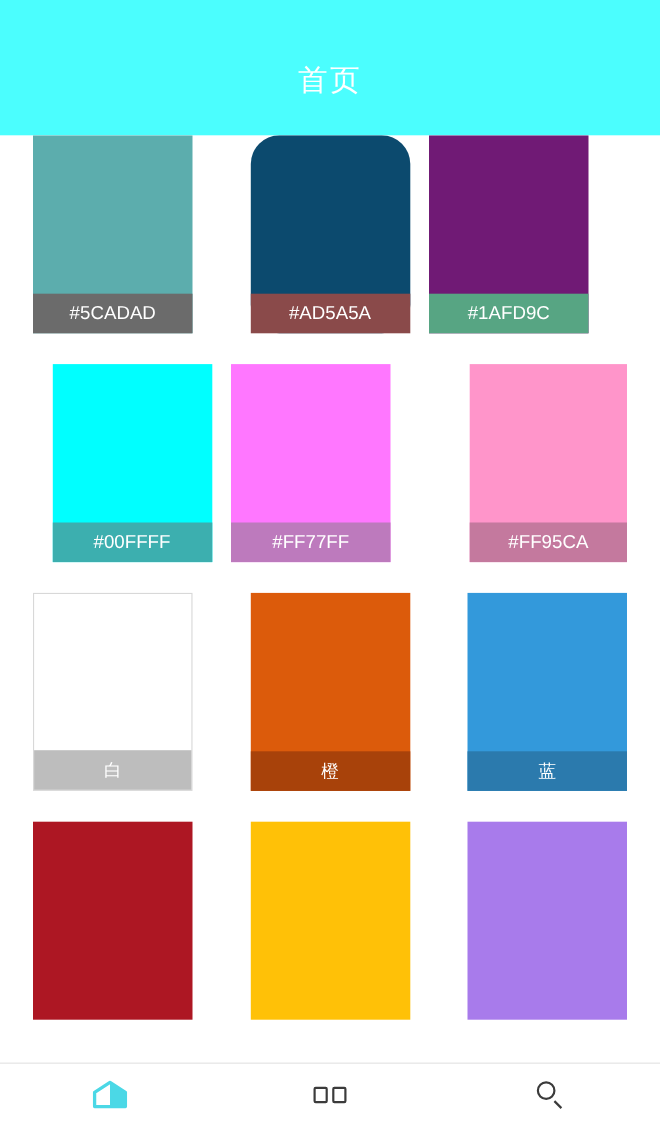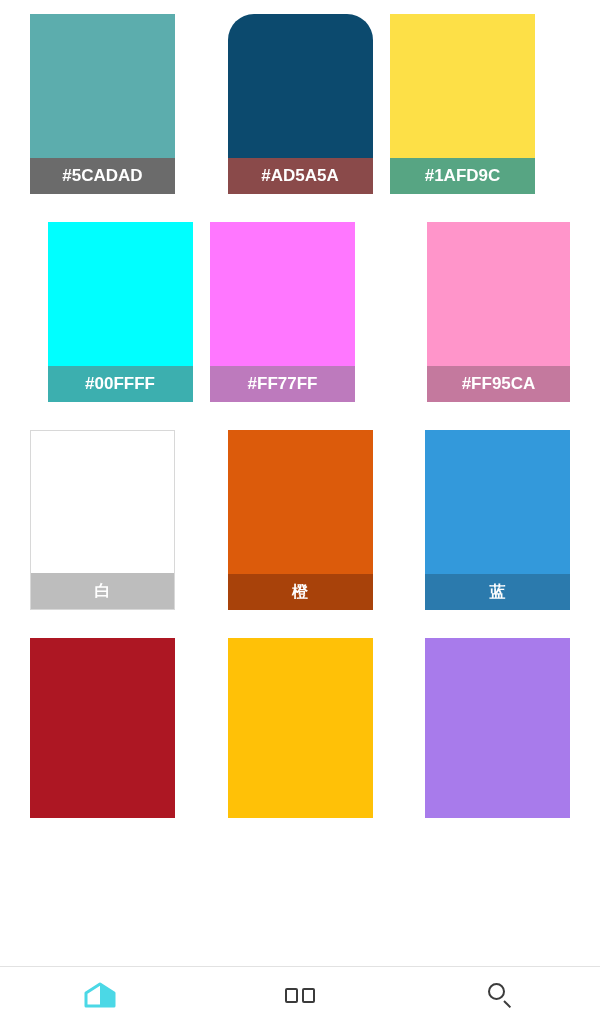--- a/index.html
+++ b/index.html
@@ -44,23 +44,22 @@
     width: 600px;
     box-sizing: border-box;
     padding-left: 30px;
     padding-right: 30px;
   }
   .cell {
     width: 180px;
     height: 208px;
     box-sizing: border-box;
     display: flex;
-    align-items: center;
+    align-items: flex-start;
     justify-content: flex-start;
-    font-weight: bold;
   }
   .cell.mid { justify-content: center; }
   .cell.right { justify-content: flex-end; }
   .swatch {
     width: 145px;
     height: 180px;
     box-sizing: border-box;
     position: relative;
     display: flex;
     flex-direction: column;
@@ -152,35 +151,38 @@
     height: 844px;
     overflow: hidden;
     position: relative;
   }
 </style>
 </head>
 <body>
 
 <div class="app">
 
+  <div class="header">
+    <div class="header-title">首页</div>
+  </div>
 
   <div class="grid-wrap">
     <div class="grid" id="grid">
         <div class="cell">
           <div class="swatch" style="background: rgb(92, 173, 173);">
             <div class="swatch-label" style="background: rgb(107, 107, 107);">#5CADAD</div>
           </div>
         </div>
         <div class="cell mid">
           <div class="swatch" style="background: #0c4a6e; border-radius: 26px;">
             <div class="swatch-label" style="background: rgb(138, 74, 74);">#AD5A5A</div>
           </div>
         </div>
         <div class="cell">
-          <div class="swatch" style="background: #fde047;">
+          <div class="swatch" style="background: #701a75;">
             <div class="swatch-label" style="background: rgb(87, 165, 131);">#1AFD9C</div>
           </div>
         </div>
         <div class="cell mid">
           <div class="swatch" style="background: rgb(0, 255, 255);">
             <div class="swatch-label" style="background: rgb(60, 175, 175);">#00FFFF</div>
           </div>
         </div>
         <div class="cell">
           <div class="swatch" style="background: rgb(255, 119, 255);">

